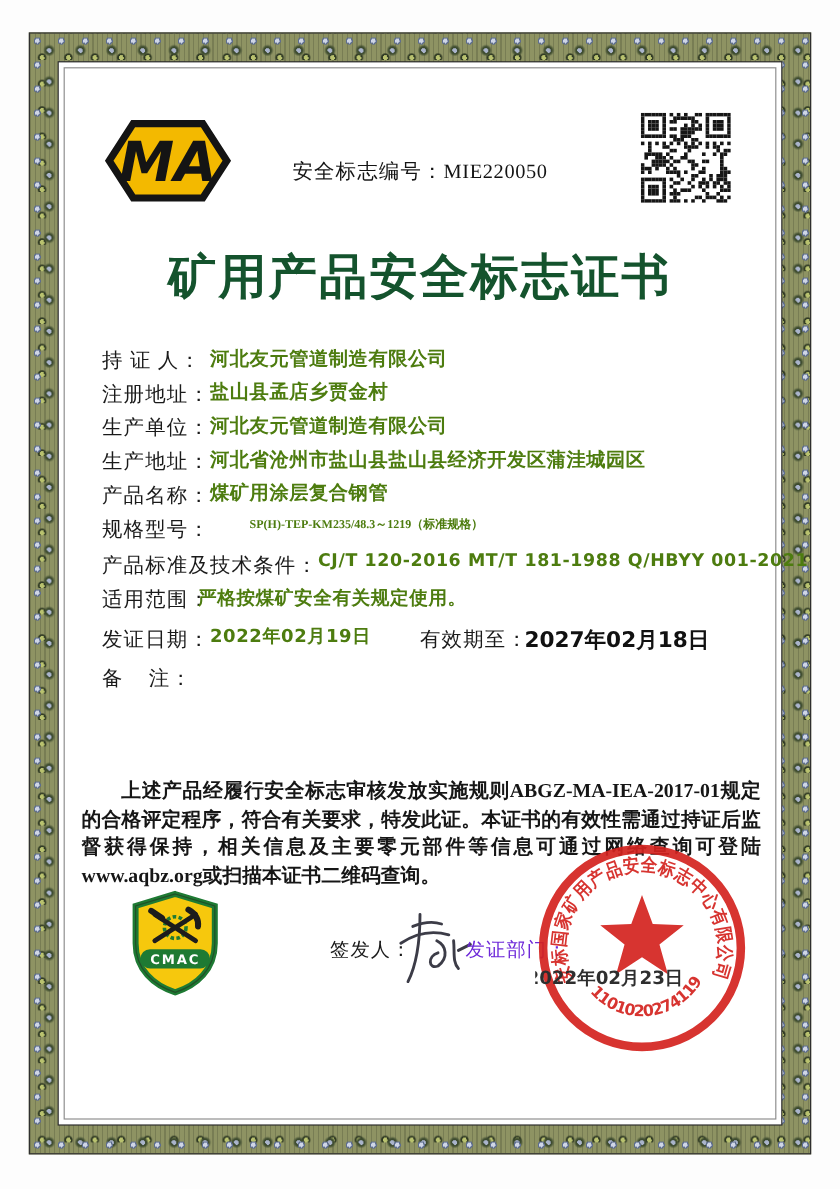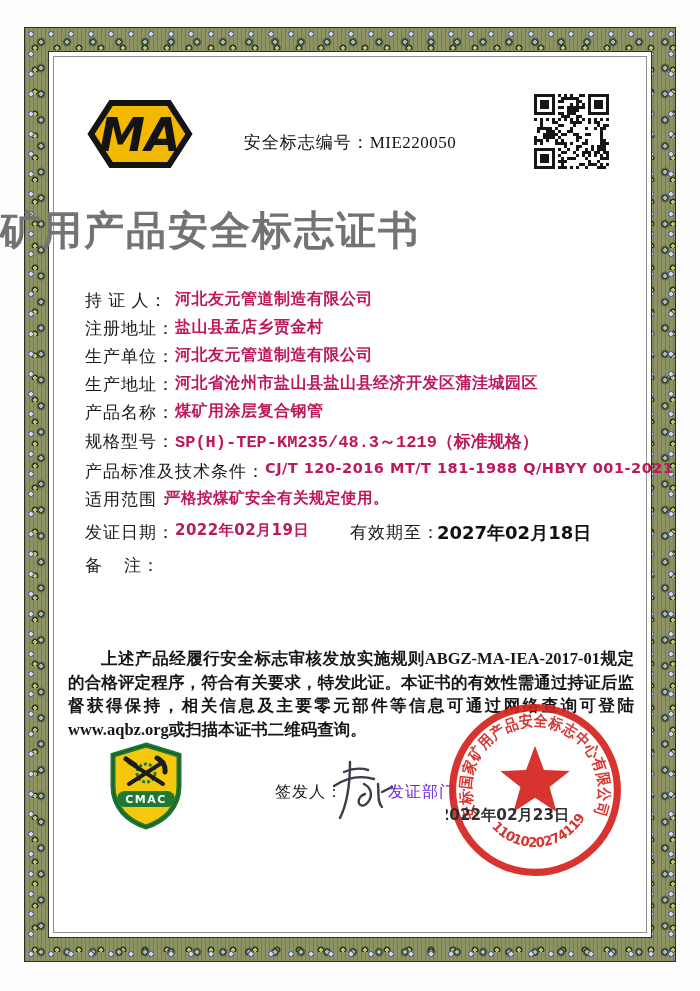--- a/index.html
+++ b/index.html
@@ -20,29 +20,29 @@
   .frame-line{position:absolute;inset:4px;border:1px solid #8f8f8f;}
 
   .content{position:absolute;inset:0;}
 
   
   .ma-logo{position:absolute;left:87px;top:99px;width:106px;height:70px;}
   .certno{position:absolute;left:0;top:131px;width:700px;text-align:center;font-size:17px;color:#141414;letter-spacing:1px;}
   .certno .num{font-family:"Liberation Serif",serif;letter-spacing:0.5px;}
   .qr{position:absolute;left:534px;top:94px;width:75px;height:75px;}
 
-  .title{position:absolute;left:0;top:203px;width:700px;
-    font-size:40px;font-weight:700;color:#737373;letter-spacing:2px;font-family:"DejaVu Serif","Liberation Serif",serif;}
+  .title{position:absolute;left:0;top:203px;width:700px;text-align:center;
+    font-size:40px;font-weight:700;color:#14532d;letter-spacing:2px;font-family:"DejaVu Serif","Liberation Serif",serif;}
 
   
   .fields{position:absolute;left:85px;top:0;width:560px;}
   .row{position:absolute;left:0;width:560px;height:24px;font-size:17px;color:#1a1a1a;}
   .lbl{position:absolute;left:0;white-space:pre;letter-spacing:1px;}
-  .val{position:absolute;left:90px;font-weight:700;color:#be185d;font-size:16px;letter-spacing:0.5px;white-space:pre;}
-  .val-latin{font-family:Liberation Mono, monospace;font-size:17px;letter-spacing:0;}
+  .val{position:absolute;left:90px;font-weight:700;color:#4d7c0f;font-size:16px;letter-spacing:0.5px;white-space:pre;}
+  .val-latin{font-family:Liberation Serif, serif;font-size:10px;letter-spacing:0;margin-left:33px;}
   .row-std .val{left:180px;font-family:"DejaVu Sans","Liberation Sans",sans-serif;font-size:14.5px;}
   .row-scope .val{left:80px;font-size:15.5px;}
   .lbl2{position:absolute;left:265px;white-space:pre;letter-spacing:1px;}
   .val2{position:absolute;left:352px;font-weight:700;color:#111;font-size:18px;font-family:"DejaVu Sans","Liberation Sans",sans-serif;}
   .row-date .val{font-family:"DejaVu Sans","Liberation Sans",sans-serif;font-size:15px;}
 
   
   .para{position:absolute;left:68px;top:647px;width:566px;font-size:16.5px;line-height:23.5px;
     font-weight:700;color:#161616;text-align:justify;text-indent:2em;}
 

